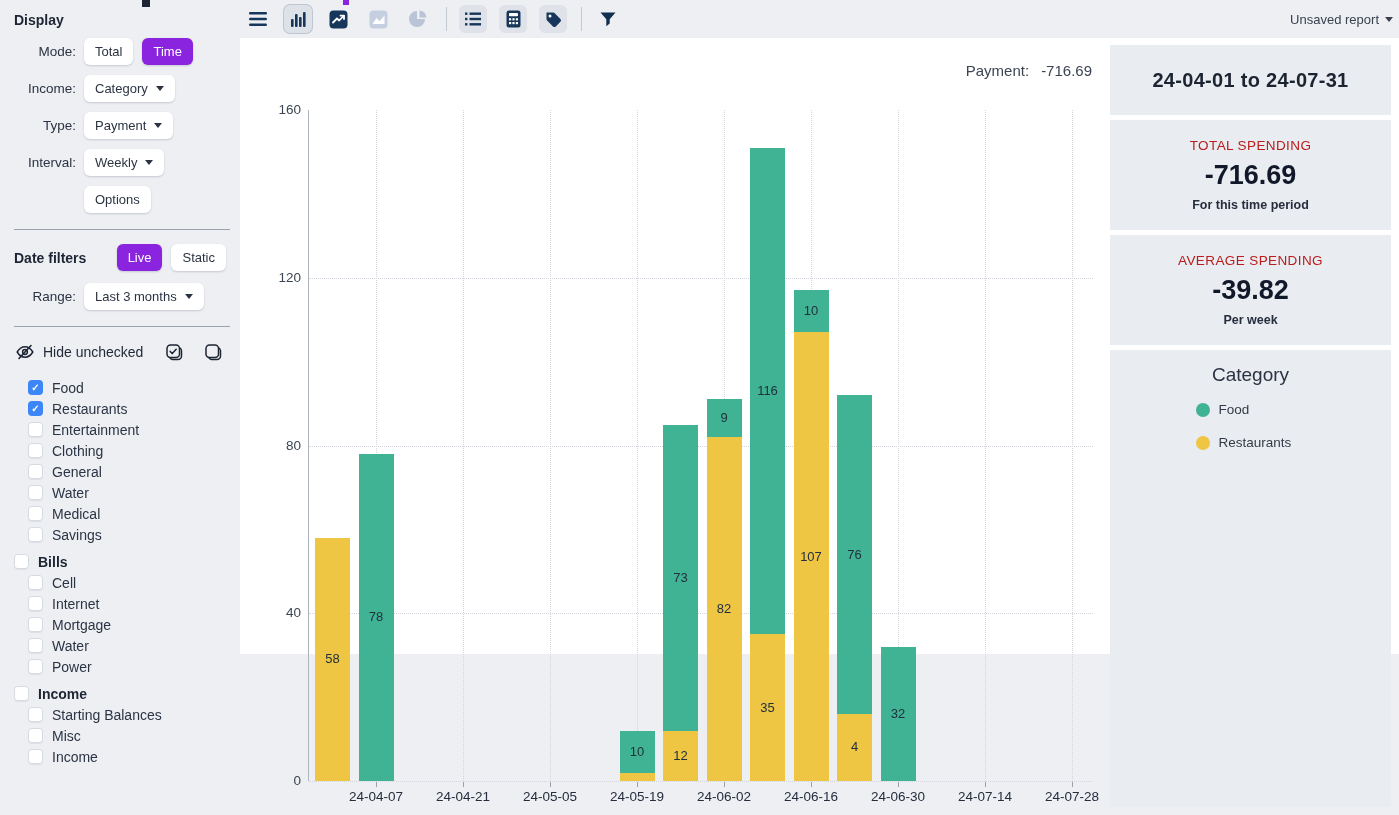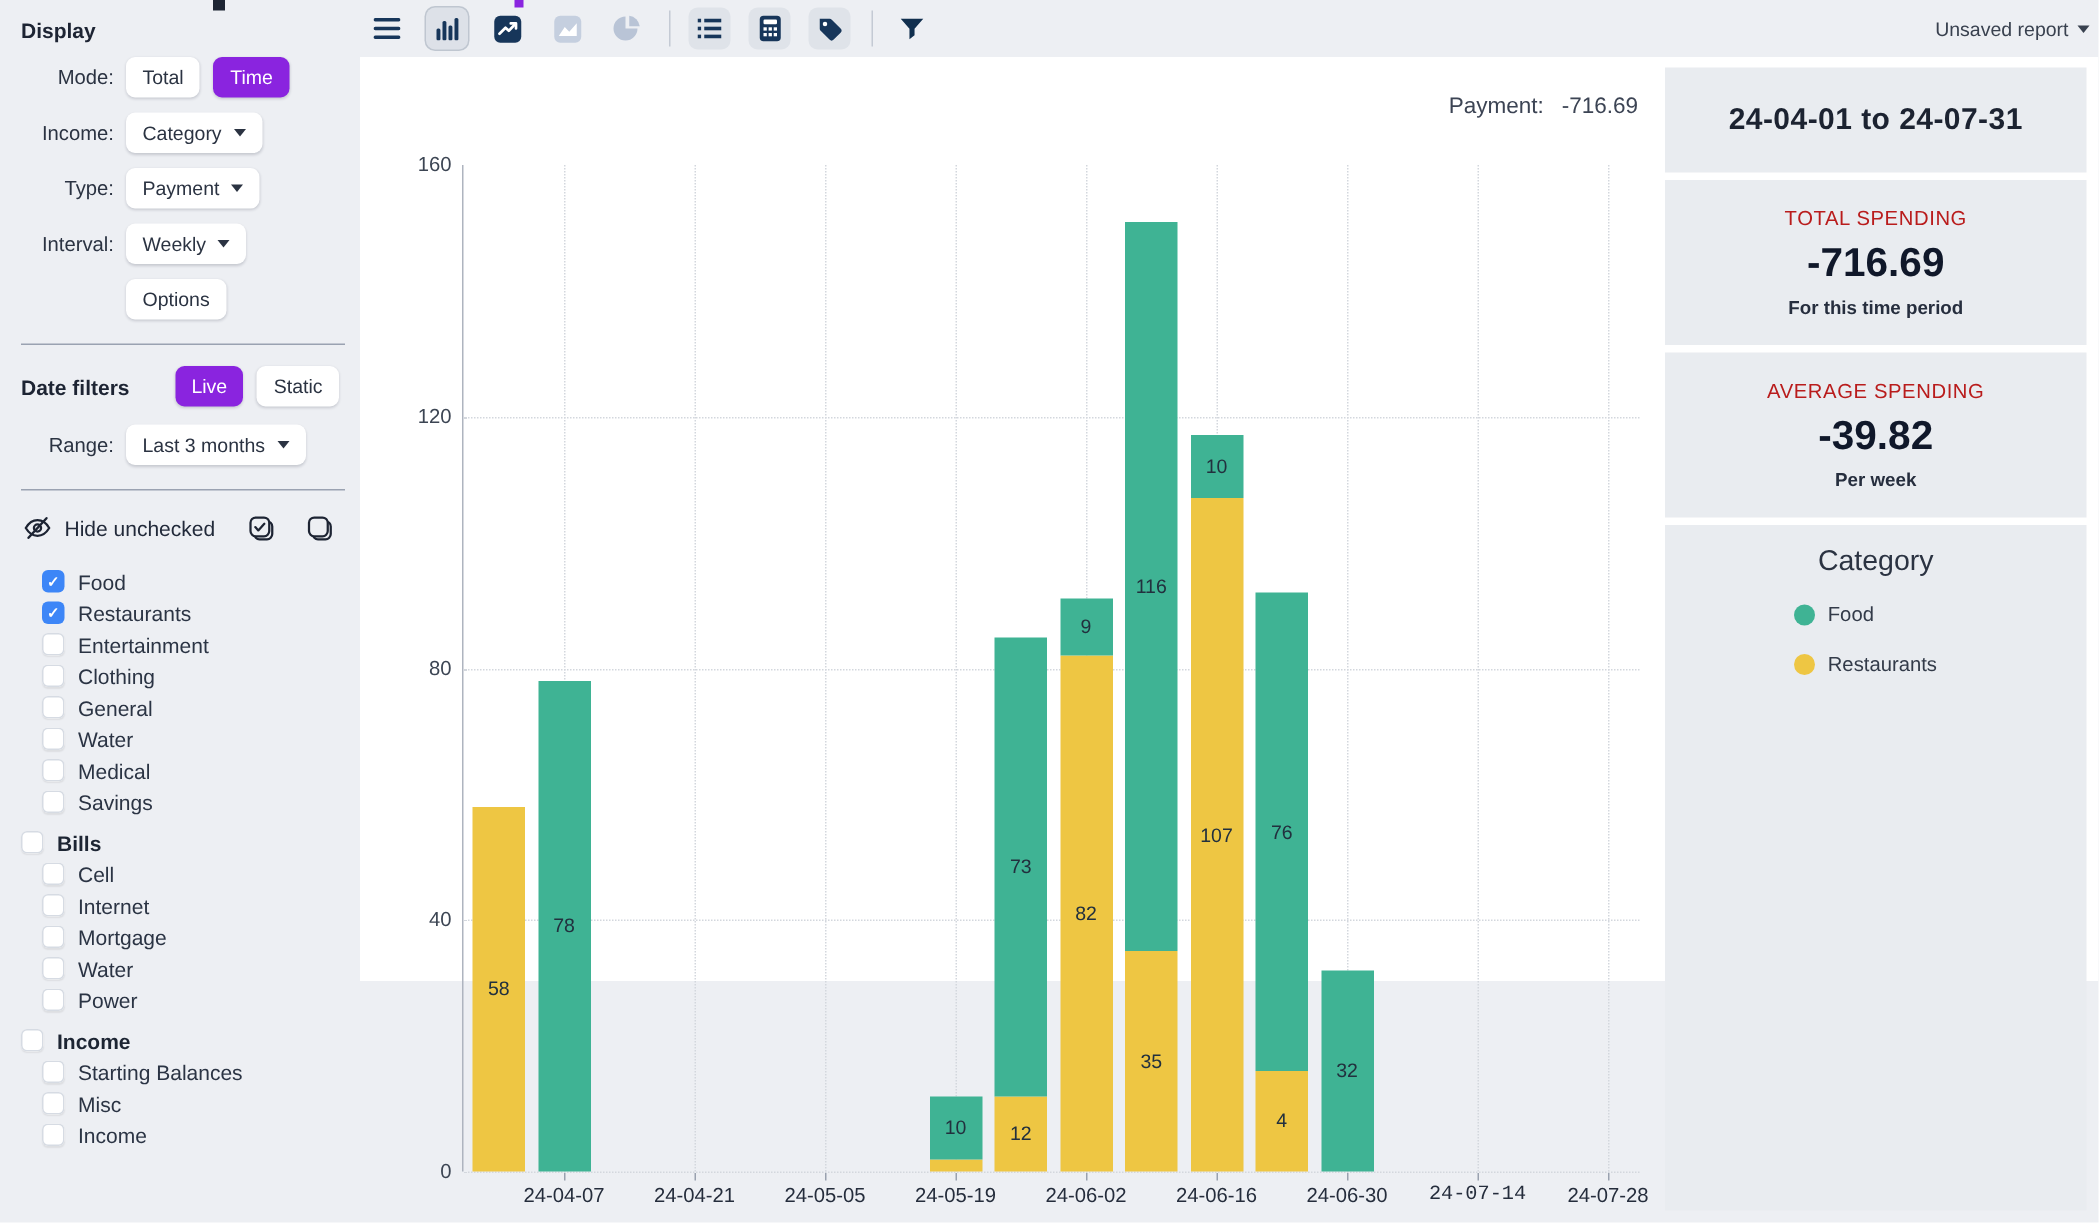--- a/index.html
+++ b/index.html
@@ -356,21 +356,21 @@
         <div class="xtick" style="left: 415px;"></div>
         <div class="xlabel" style="left: 370px;">24-06-02</div>
         <div class="vgrid" style="left: 502px;"></div>
         <div class="xtick" style="left: 502px;"></div>
         <div class="xlabel" style="left: 457px;">24-06-16</div>
         <div class="vgrid" style="left: 589px;"></div>
         <div class="xtick" style="left: 589px;"></div>
         <div class="xlabel" style="left: 544px;">24-06-30</div>
         <div class="vgrid" style="left: 676px;"></div>
         <div class="xtick" style="left: 676px;"></div>
-        <div class="xlabel" style="left: 631px; font-family: Liberation Mono, monospace;">24-07-14</div>
+        <div class="xlabel" style="left: 631px;">24-07-14</div>
         <div class="vgrid" style="left: 763px;"></div>
         <div class="xtick" style="left: 763px;"></div>
         <div class="xlabel" style="left: 718px;">24-07-28</div>
         <div class="seg" style="left: 6px; bottom: 0px; height: 243.237px; background: rgb(238, 198, 67);"></div>
         <div class="seglabel" style="left: 6px; top: 541.381px;">58</div>
         <div class="seg" style="left: 49.5px; bottom: 0px; height: 327.112px; background: rgb(63, 179, 148);"></div>
         <div class="seglabel" style="left: 49.5px; top: 499.444px;">78</div>
         <div class="seg" style="left: 310.5px; bottom: 0px; height: 8.3875px; background: rgb(238, 198, 67);"></div>
         <div class="seg" style="left: 310.5px; bottom: 8.3875px; height: 41.9375px; background: rgb(63, 179, 148);"></div>
         <div class="seglabel" style="left: 310.5px; top: 633.644px;">10</div>

